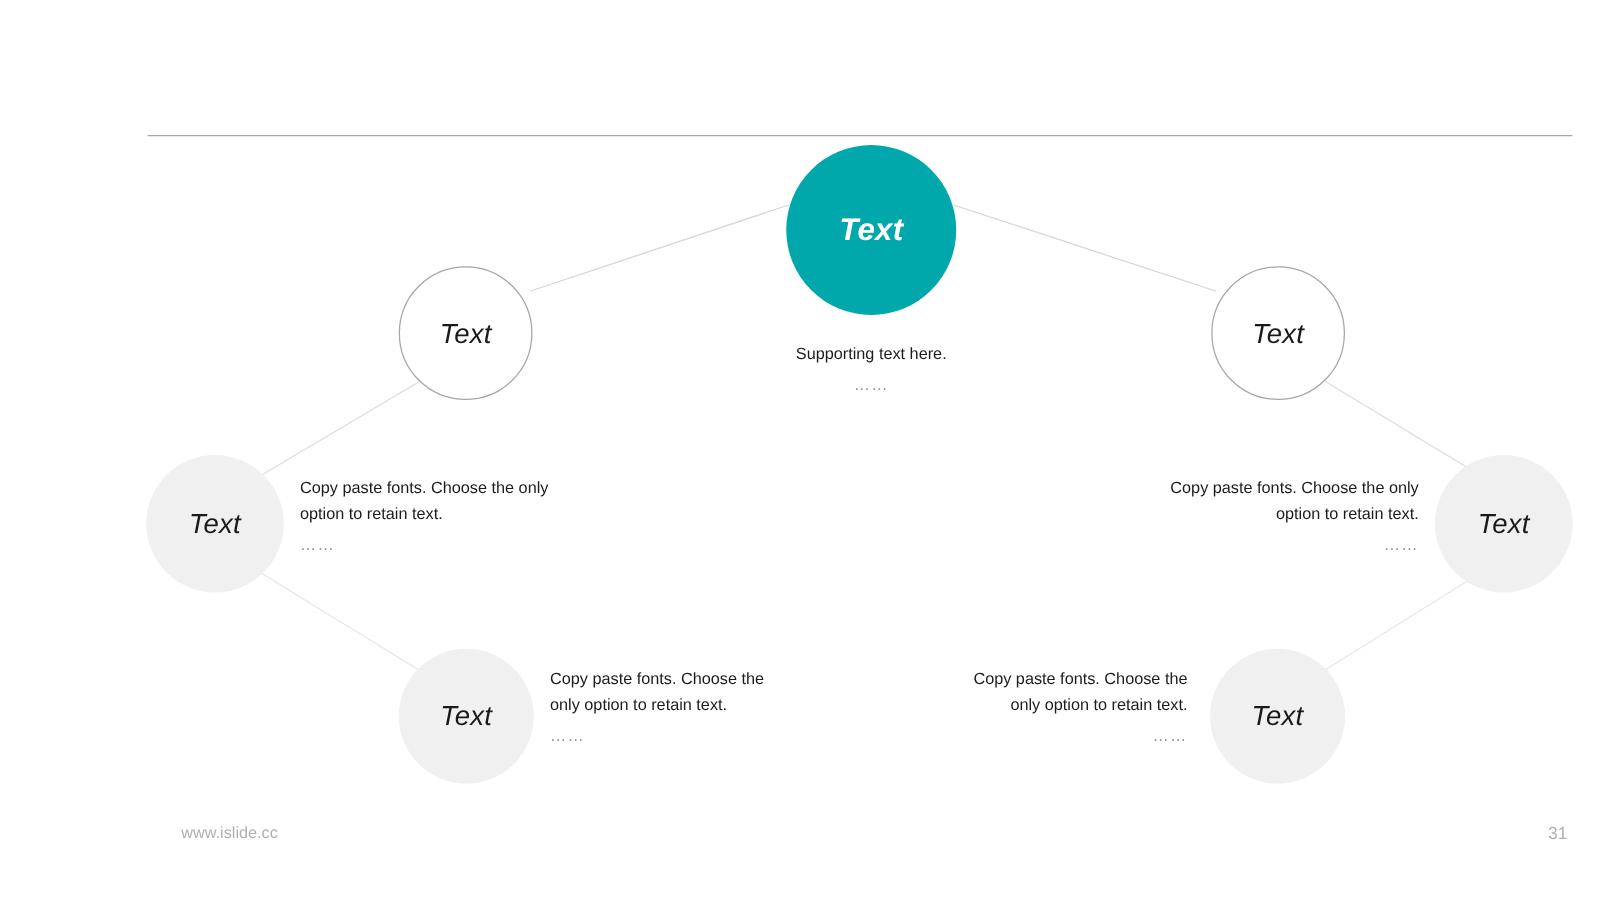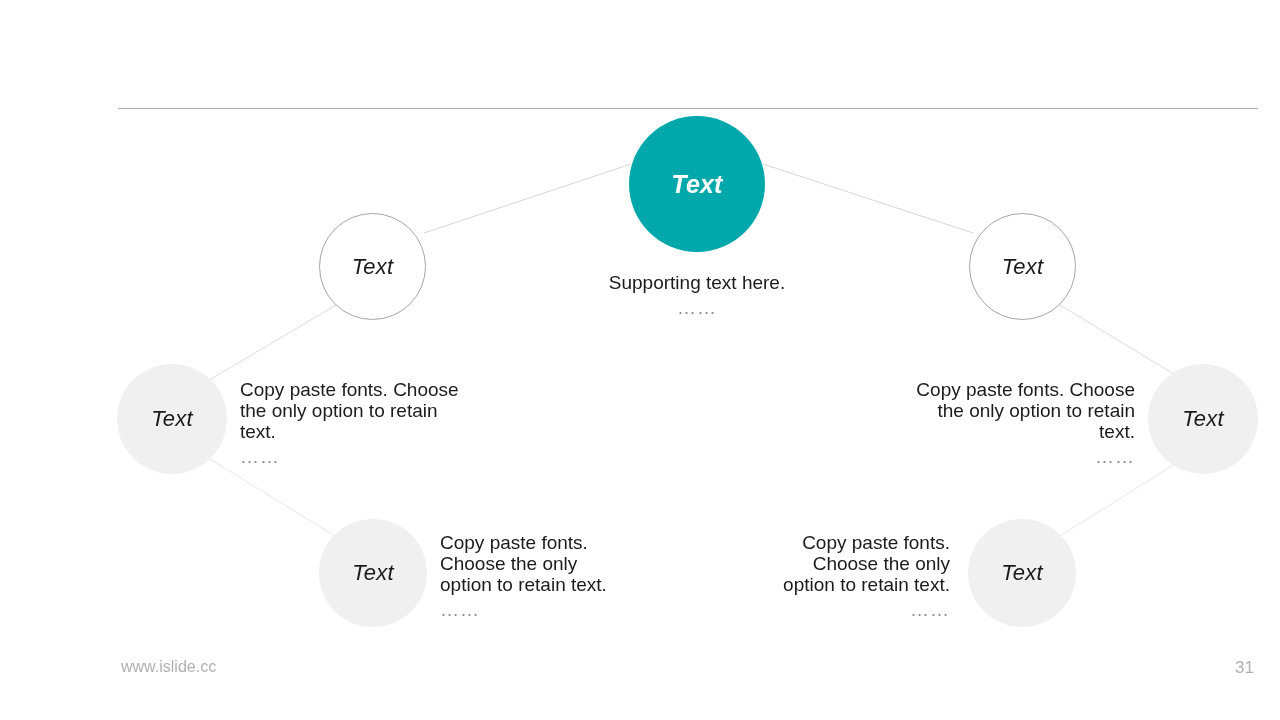--- a/index.html
+++ b/index.html
@@ -85,21 +85,21 @@
   #node-left-upper  { left: 271px;  top: 213px; width: 107px; height: 107px; }
   #node-right-upper { left: 921px;  top: 213px; width: 107px; height: 107px; }
   #node-left-mid    { left: 69px;   top: 364px; width: 110px; height: 110px; }
   #node-right-mid   { left: 1100px; top: 364px; width: 110px; height: 110px; }
   #node-left-lower  { left: 271px;  top: 519px; width: 108px; height: 108px; }
   #node-right-lower { left: 920px;  top: 519px; width: 108px; height: 108px; }
 
   
   .textblock {
     position: absolute;
-    font-size: 19px;
+    font-size: 13px;
     line-height: 21px;
     color: #1c1c1c;
   }
   .textblock .dots {
     display: block;
     margin-top: 4px;
     color: #8e8e8e;
     letter-spacing: 1px;
   }
 
@@ -130,32 +130,32 @@
   #text-right-lower {
     left: 709px;
     top: 532px;
     width: 193px;
     text-align: right;
   }
 
   
   .footer-url {
     position: absolute;
-    left: 73px;
+    left: 97px;
     top: 658px;
-    font-size: 16px;
+    font-size: 13px;
     color: #b0b0b0;
   }
   .footer-page {
     position: absolute;
     left: 1166px;
     top: 658px;
     width: 40px;
     text-align: right;
-    font-size: 17px;
+    font-size: 14px;
     color: #b0b0b0;
   }
 </style>
 </head>
 <body>
 
 <div id="slide">
 
   <div class="divider"></div>
 

